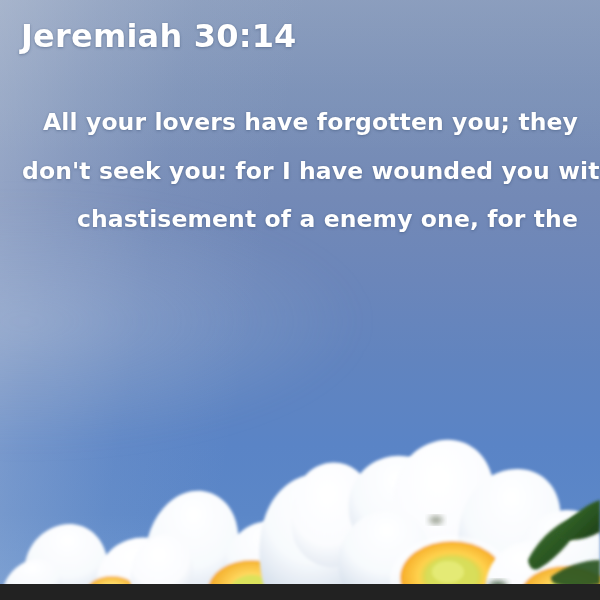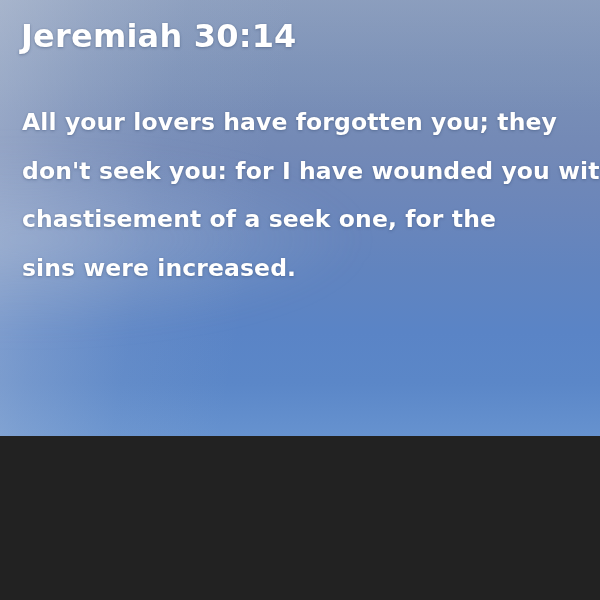--- a/index.html
+++ b/index.html
@@ -3,21 +3,21 @@
 <meta charset="utf-8">
 <style>
   html, body {
     margin: 0;
     padding: 0;
     background: #222;
   }
   #card {
     position: relative;
     width: 600px;
-    height: 436px;
+    height: 584px;
     overflow: hidden;
     font-family: "DejaVu Sans", sans-serif;
     -webkit-font-smoothing: antialiased;
   }
 
   
   .sky {
     position: absolute;
     inset: 0;
     background: linear-gradient(180deg,
@@ -73,21 +73,21 @@
     letter-spacing: 0.2px;
     text-shadow: 0 1px 3px rgba(45,65,100,0.40),
                  0 0 1px rgba(60,80,115,0.35);
     white-space: nowrap;
   }
   .verse {
     position: absolute;
     left: 22px;
     right: 22px;
     top: 98px;
-    text-align: left;
+    text-align: right;
     color: #ffffff;
     font-size: 23.5px;
     font-weight: 600;
     line-height: 48.5px;
     letter-spacing: 0.1px;
     text-shadow: 0 1px 3px rgba(45,65,100,0.38),
                  0 0 1px rgba(60,80,115,0.30);
   }
   .verse .vline { display: block; white-space: nowrap; }
 
@@ -225,17 +225,16 @@
 
       <rect x="0" y="586" width="600" height="14" fill="#ffffff" opacity="0.05"></rect>
     </svg>
   </div>
 
   <div class="title">Jeremiah 30:14</div>
 
   <div class="verse">
     <span class="vline">All your lovers have forgotten you; they</span>
     <span class="vline">don't seek you: for I have wounded you with</span>
-    <span class="vline">chastisement of a seek one, for the</span>
-    <span class="vline">sins were increased.</span>
+    <span class="vline">chastisement of a enemy one, for the</span>
   </div>
 
 </div>
 
 </body></html>

